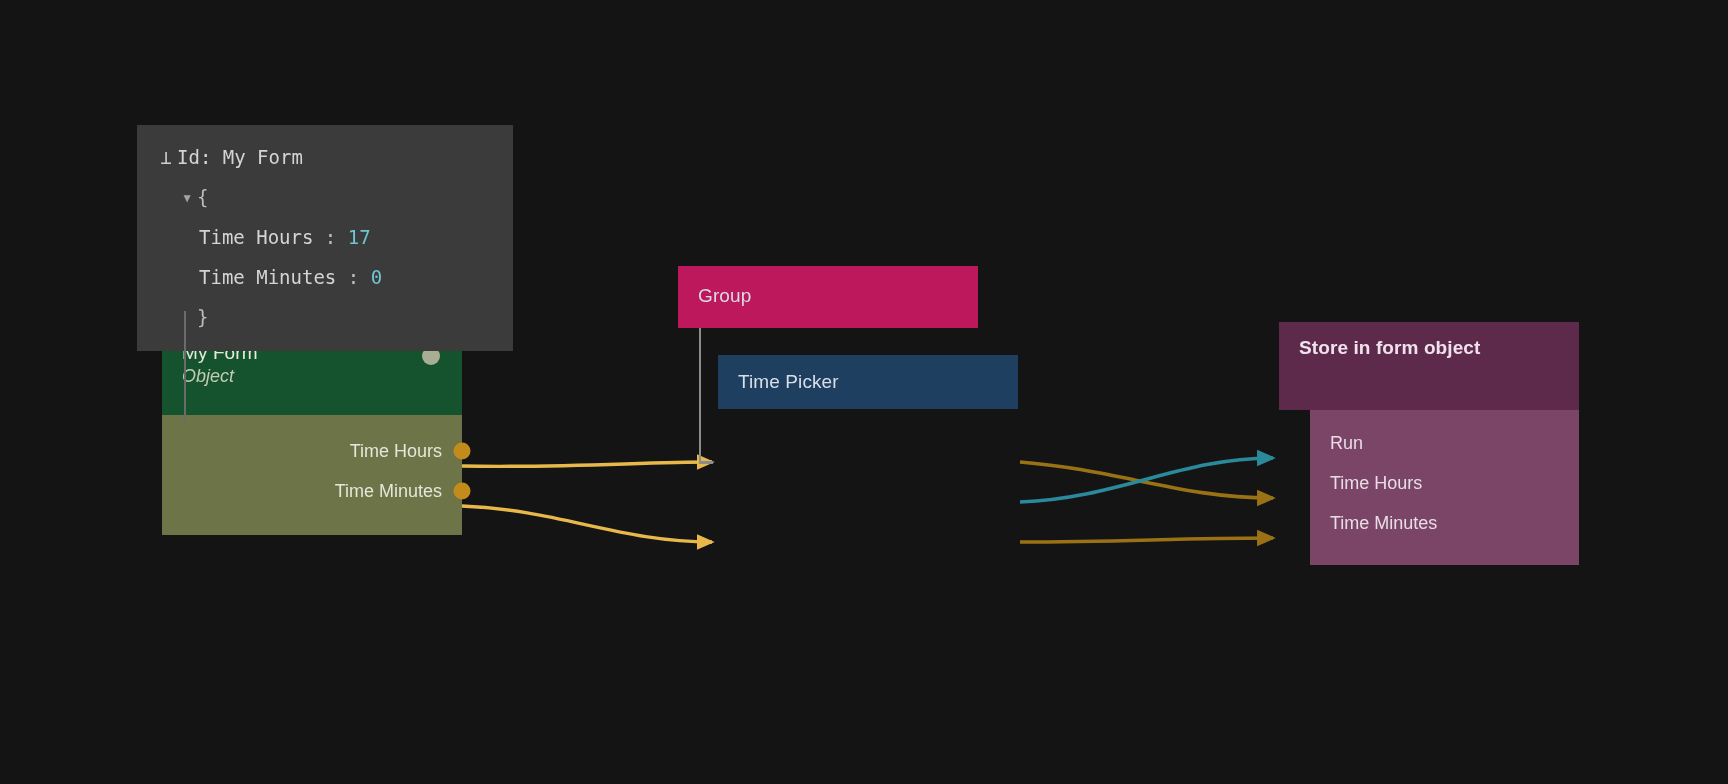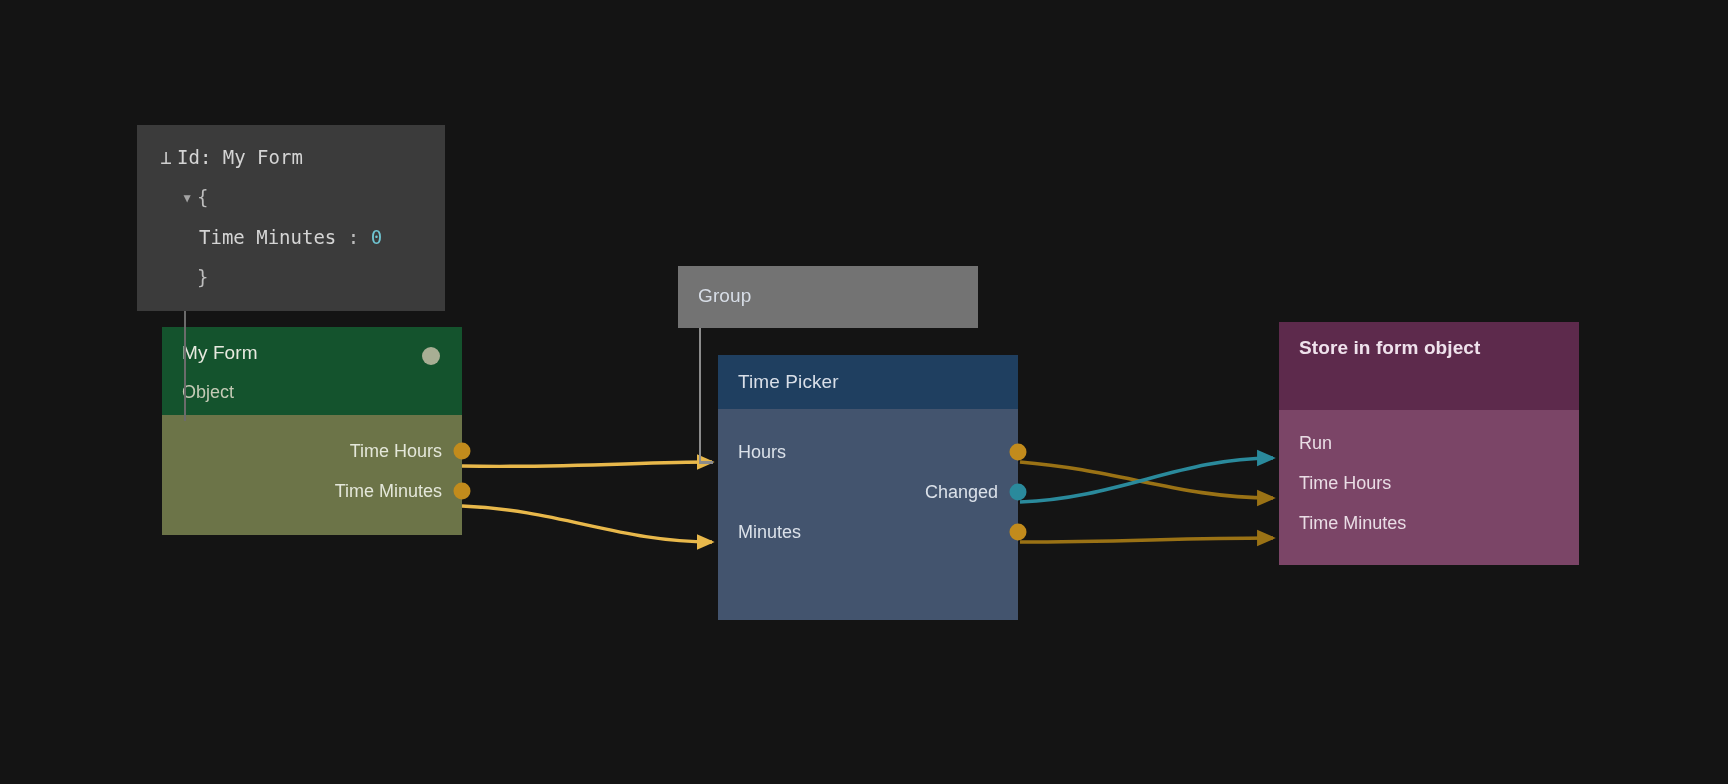--- a/index.html
+++ b/index.html
@@ -42,21 +42,22 @@
     padding: 14px 20px 16px 20px;
   }
   .node-title {
     font-size: 19px;
     line-height: 24px;
     letter-spacing: 0.1px;
   }
   .node-sub {
     font-size: 18px;
     line-height: 23px;
-    margin-top: 16px;
+    margin-top: 0;
+    font-style: italic;
   }
   .node-body {
     box-sizing: border-box;
     position: relative;
   }
   .port-row {
     position: relative;
     height: 40px;
     display: flex;
     align-items: center;
@@ -102,21 +103,21 @@
     border-radius: 50%;
     background: #a8ae94;
   }
 
   
   #node-group {
     left: 678px; top: 266px;
     width: 300px;
   }
   #node-group .node-header {
-    background: #737373;
+    background: #be185d;
     height: 62px;
     display: flex;
     align-items: center;
   }
   #node-group .node-title { color: #d7dde6; }
 
   .group-stem {
     position: absolute;
     left: 699px;
     top: 328px;
@@ -162,29 +163,30 @@
   #node-store .node-header {
     background: #5d2a4c;
     height: 88px;
   }
   #node-store .node-title { color: #efe2ec; font-weight: bold; }
   #node-store .node-sub   { color: #cdb2c4; }
   #node-store .node-body  {
     background: #7b4567;
     height: 155px;
     padding-top: 13px;
+    margin-left: 31px;
   }
   #node-store .port-row { color: #e9dde5; }
 
   
   #debug-panel {
     position: absolute;
     left: 137px;
     top: 125px;
-    width: 308px;
+    width: 376px;
     background: #3b3b3b;
     padding: 12px 8px 14px 0;
     box-sizing: border-box;
     font-family: "DejaVu Sans Mono", "Liberation Mono", monospace;
     font-size: 19px;
     line-height: 40px;
     color: #d8d8d8;
   }
   .dbg-line {
     position: relative;
@@ -272,34 +274,20 @@
         <span>Time Minutes</span>
         <span class="port-dot amber"></span>
       </div>
     </div>
   </div>
 
   <div class="node" id="node-timepicker">
     <div class="node-header">
       <div class="node-title">Time Picker</div>
     </div>
-    <div class="node-body">
-      <div class="port-row in">
-        <span>Hours</span>
-        <span class="port-dot amber"></span>
-      </div>
-      <div class="port-row out">
-        <span>Changed</span>
-        <span class="port-dot teal"></span>
-      </div>
-      <div class="port-row in">
-        <span>Minutes</span>
-        <span class="port-dot amber"></span>
-      </div>
-    </div>
   </div>
 
   <div class="node" id="node-store">
     <div class="node-header">
       <div class="node-title">Store in form object</div>
     </div>
     <div class="node-body">
       <div class="port-row in">
         <span>Run</span>
       </div>
@@ -310,20 +298,21 @@
         <span>Time Minutes</span>
       </div>
     </div>
   </div>
 
   <div id="debug-panel">
     <div class="dbg-line"><span class="dbg-pin">⊥</span><span class="dbg-key">Id: My Form</span></div>
 
     <div class="dbg-line"><span class="dbg-indent"></span><span class="dbg-caret">▼</span><span class="dbg-brace">{</span></div>
 
+    <div class="dbg-line"><span class="dbg-indent"></span><span class="dbg-indent"></span><span class="dbg-key">Time Hours</span><span class="dbg-brace"> </span><span class="dbg-brace">:</span><span class="dbg-brace"> </span><span class="dbg-val">17</span></div>
 
     <div class="dbg-line"><span class="dbg-indent"></span><span class="dbg-indent"></span><span class="dbg-key">Time Minutes</span><span class="dbg-brace"> </span><span class="dbg-brace">:</span><span class="dbg-brace"> </span><span class="dbg-val">0</span></div>
 
     <div class="dbg-line"><span class="dbg-indent"></span><span class="dbg-caret"></span><span class="dbg-brace">}</span></div>
 
     <div class="dbg-guide"></div>
   </div>
 
 </div>
 

